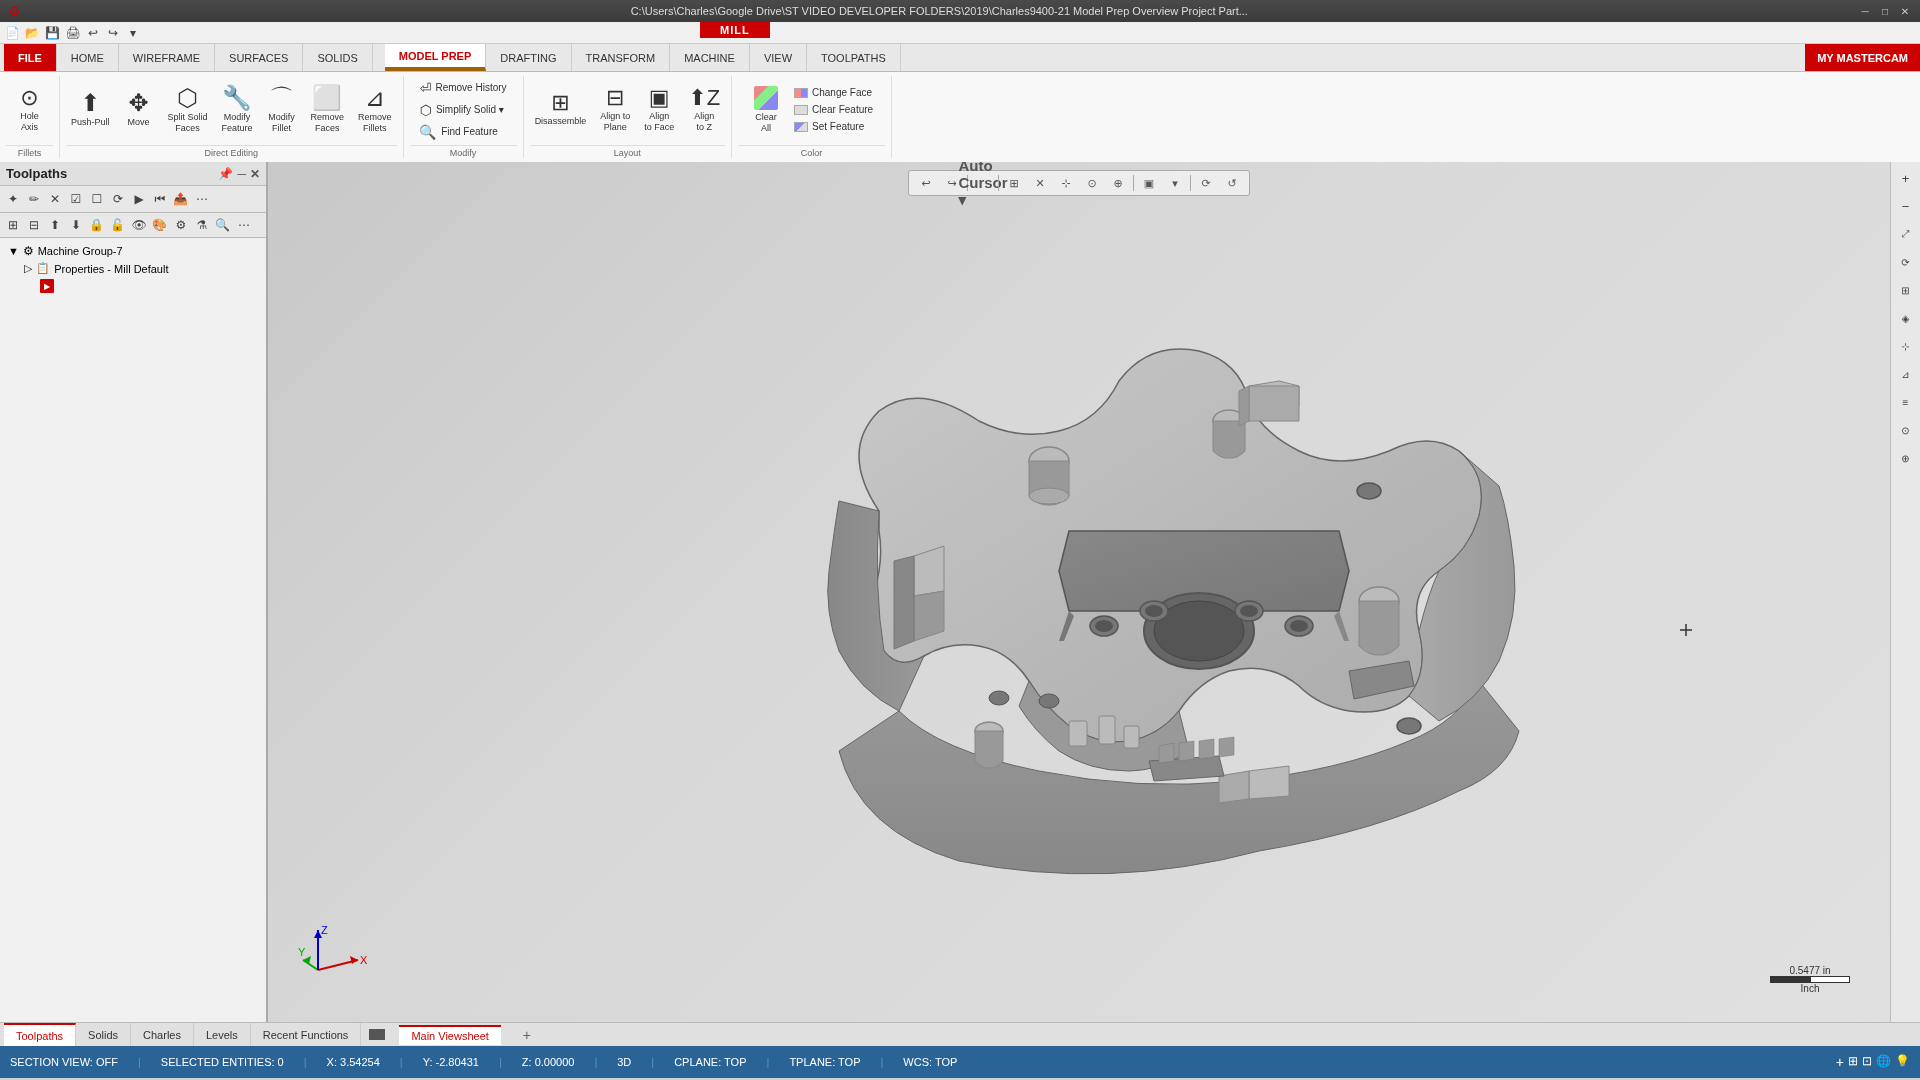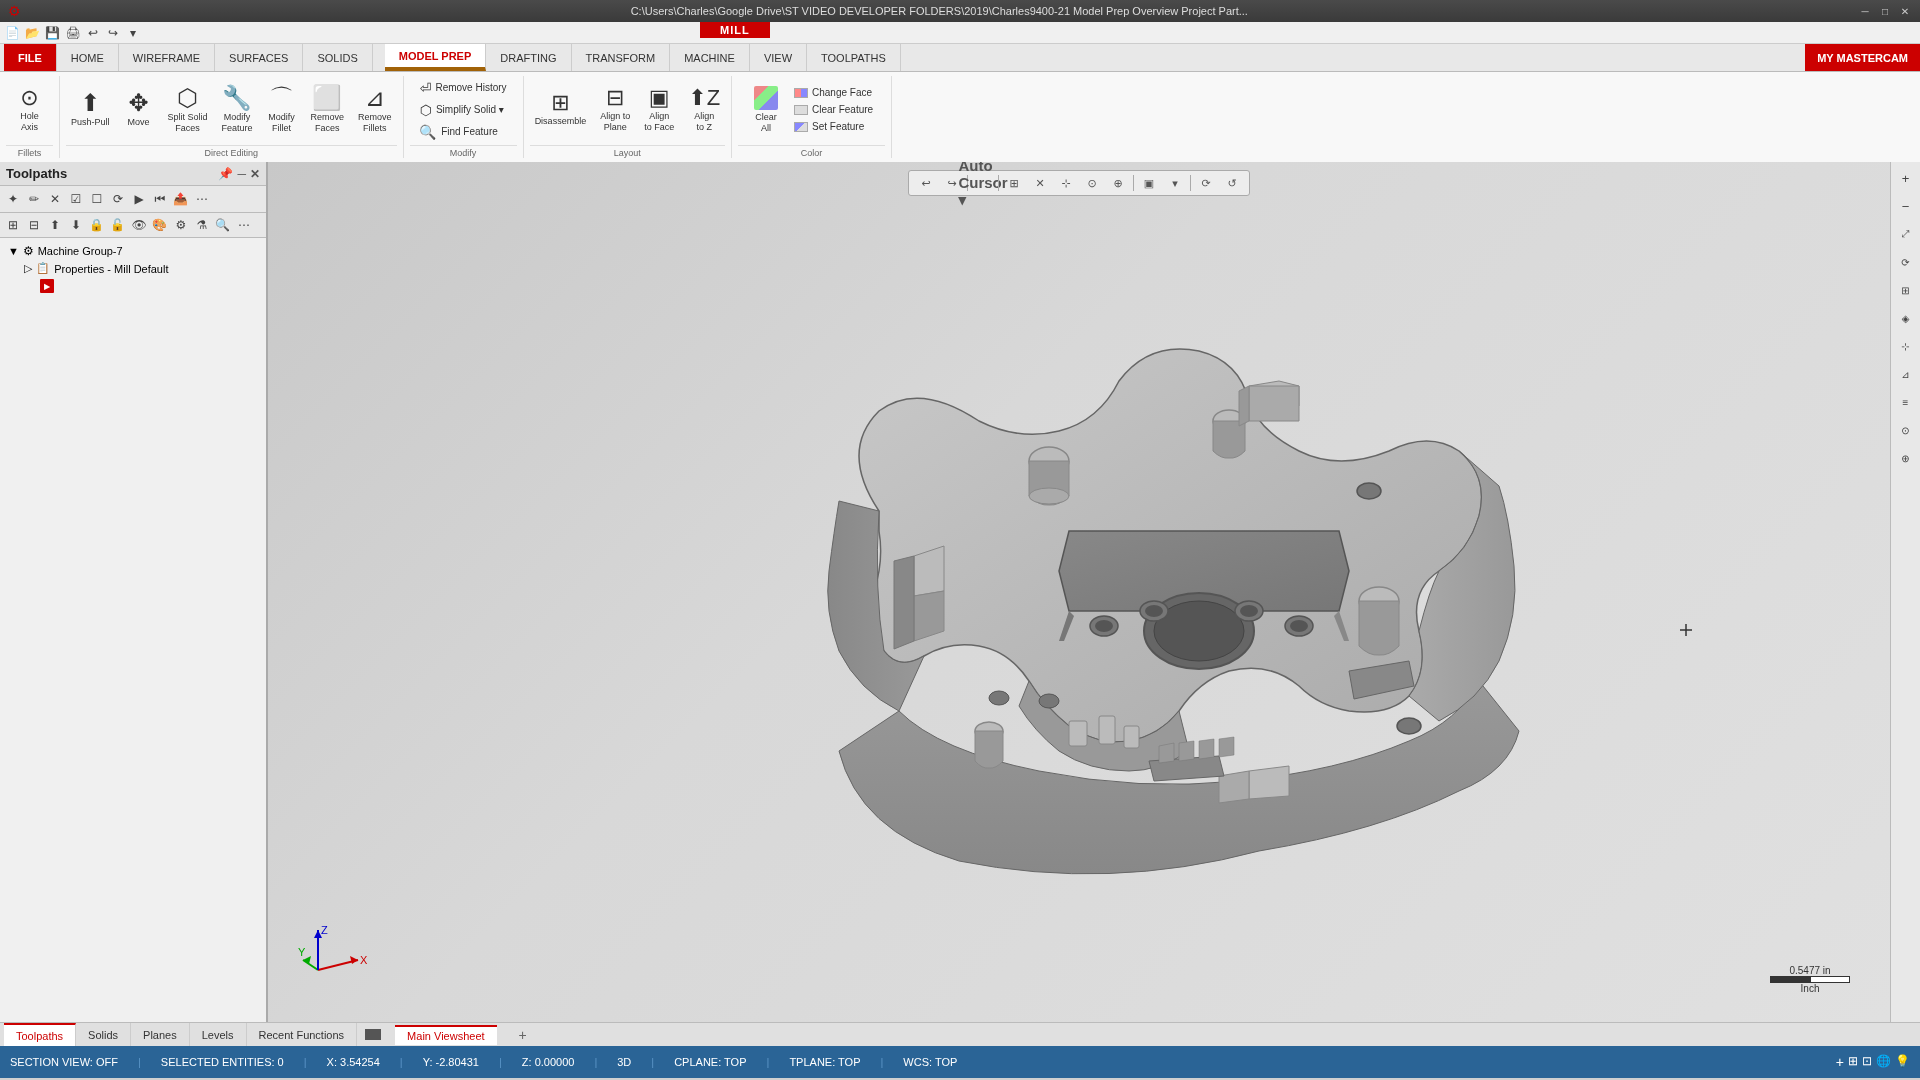--- a/index.html
+++ b/index.html
@@ -736,21 +736,21 @@
     <span class="rp-btn" style="font-size:10px;">⊿</span>
     <span class="rp-btn" style="font-size:10px;">≡</span>
     <span class="rp-btn" style="font-size:10px;">⊙</span>
     <span class="rp-btn" style="font-size:10px;">⊕</span>
   </div>
 </div>
 
 <div id="bottom-tabs">
   <div class="btab active">Toolpaths</div>
   <div class="btab">Solids</div>
-  <div class="btab">Planes</div>
+  <div class="btab">Charles</div>
   <div class="btab">Levels</div>
   <div class="btab">Recent Functions</div>
   <div style="display:flex; align-items:center; padding: 0 8px; gap:14px;">
     <span style="display:inline-block; width:16px; height:11px; background:#555;"></span>
     <span class="btab active" style="border-right:none;">Main Viewsheet</span>
     <span class="add-tab">+</span>
   </div>
 </div>
 
 <div id="status-bar">

